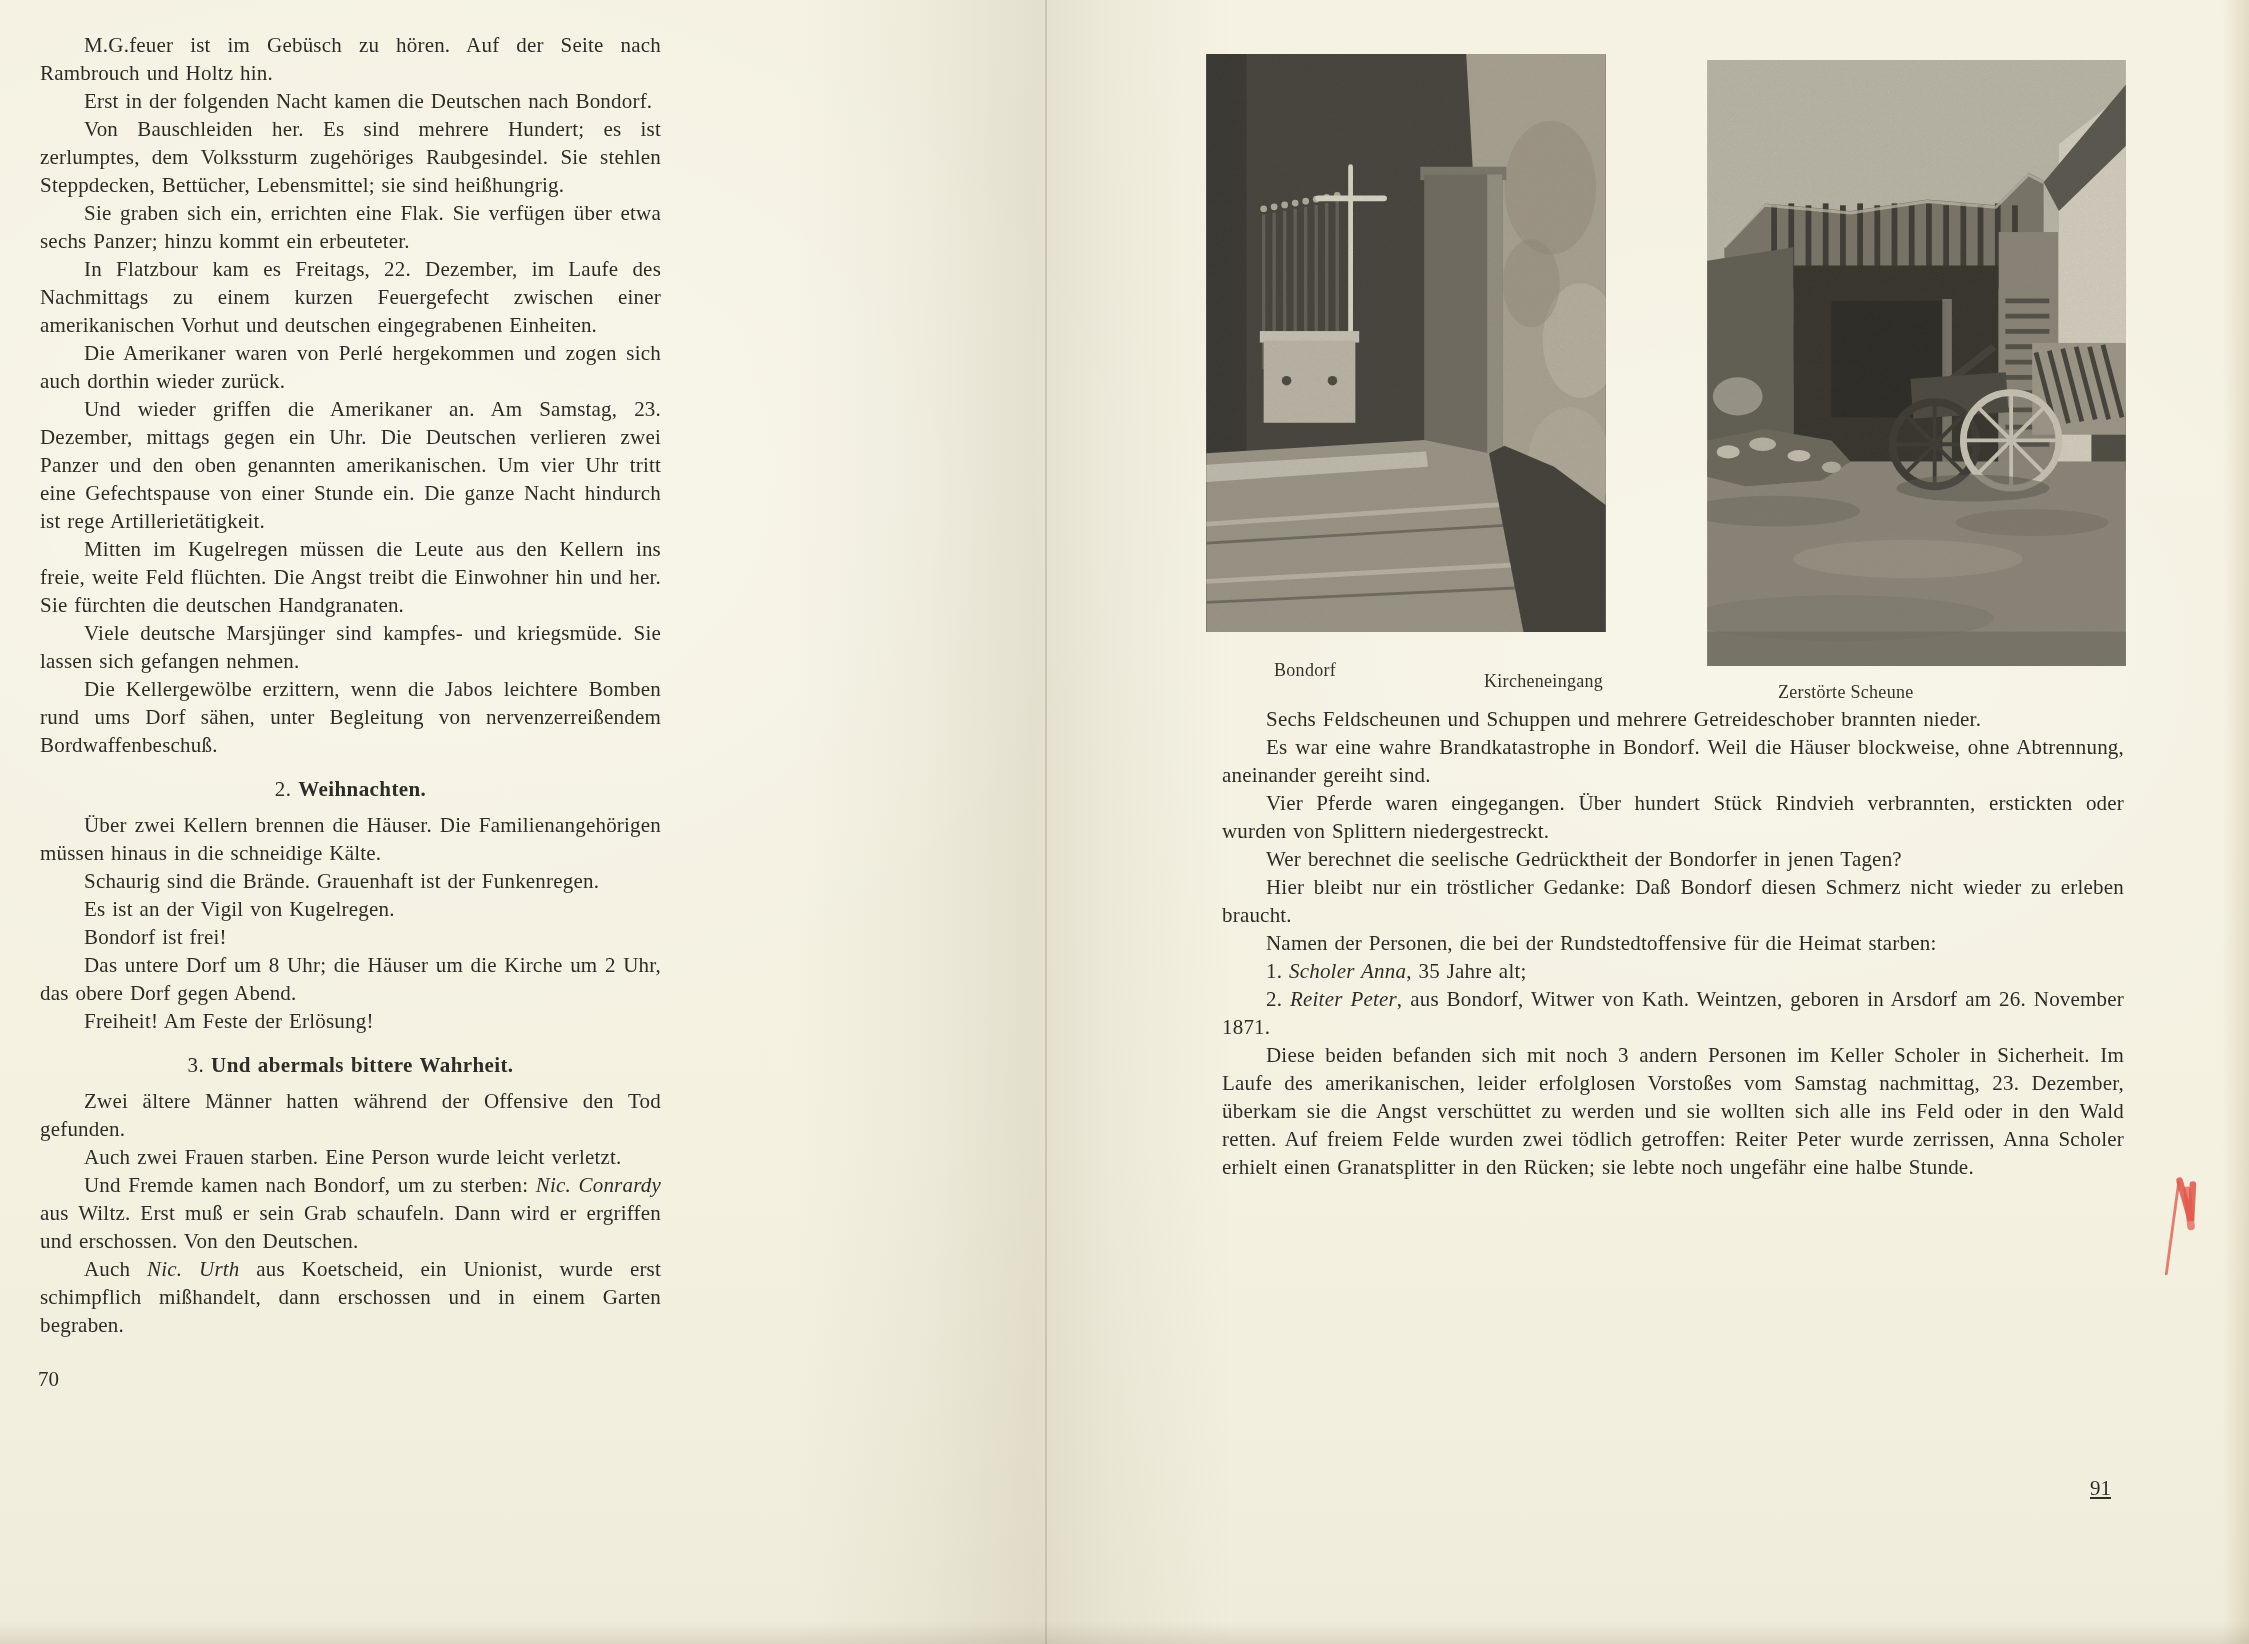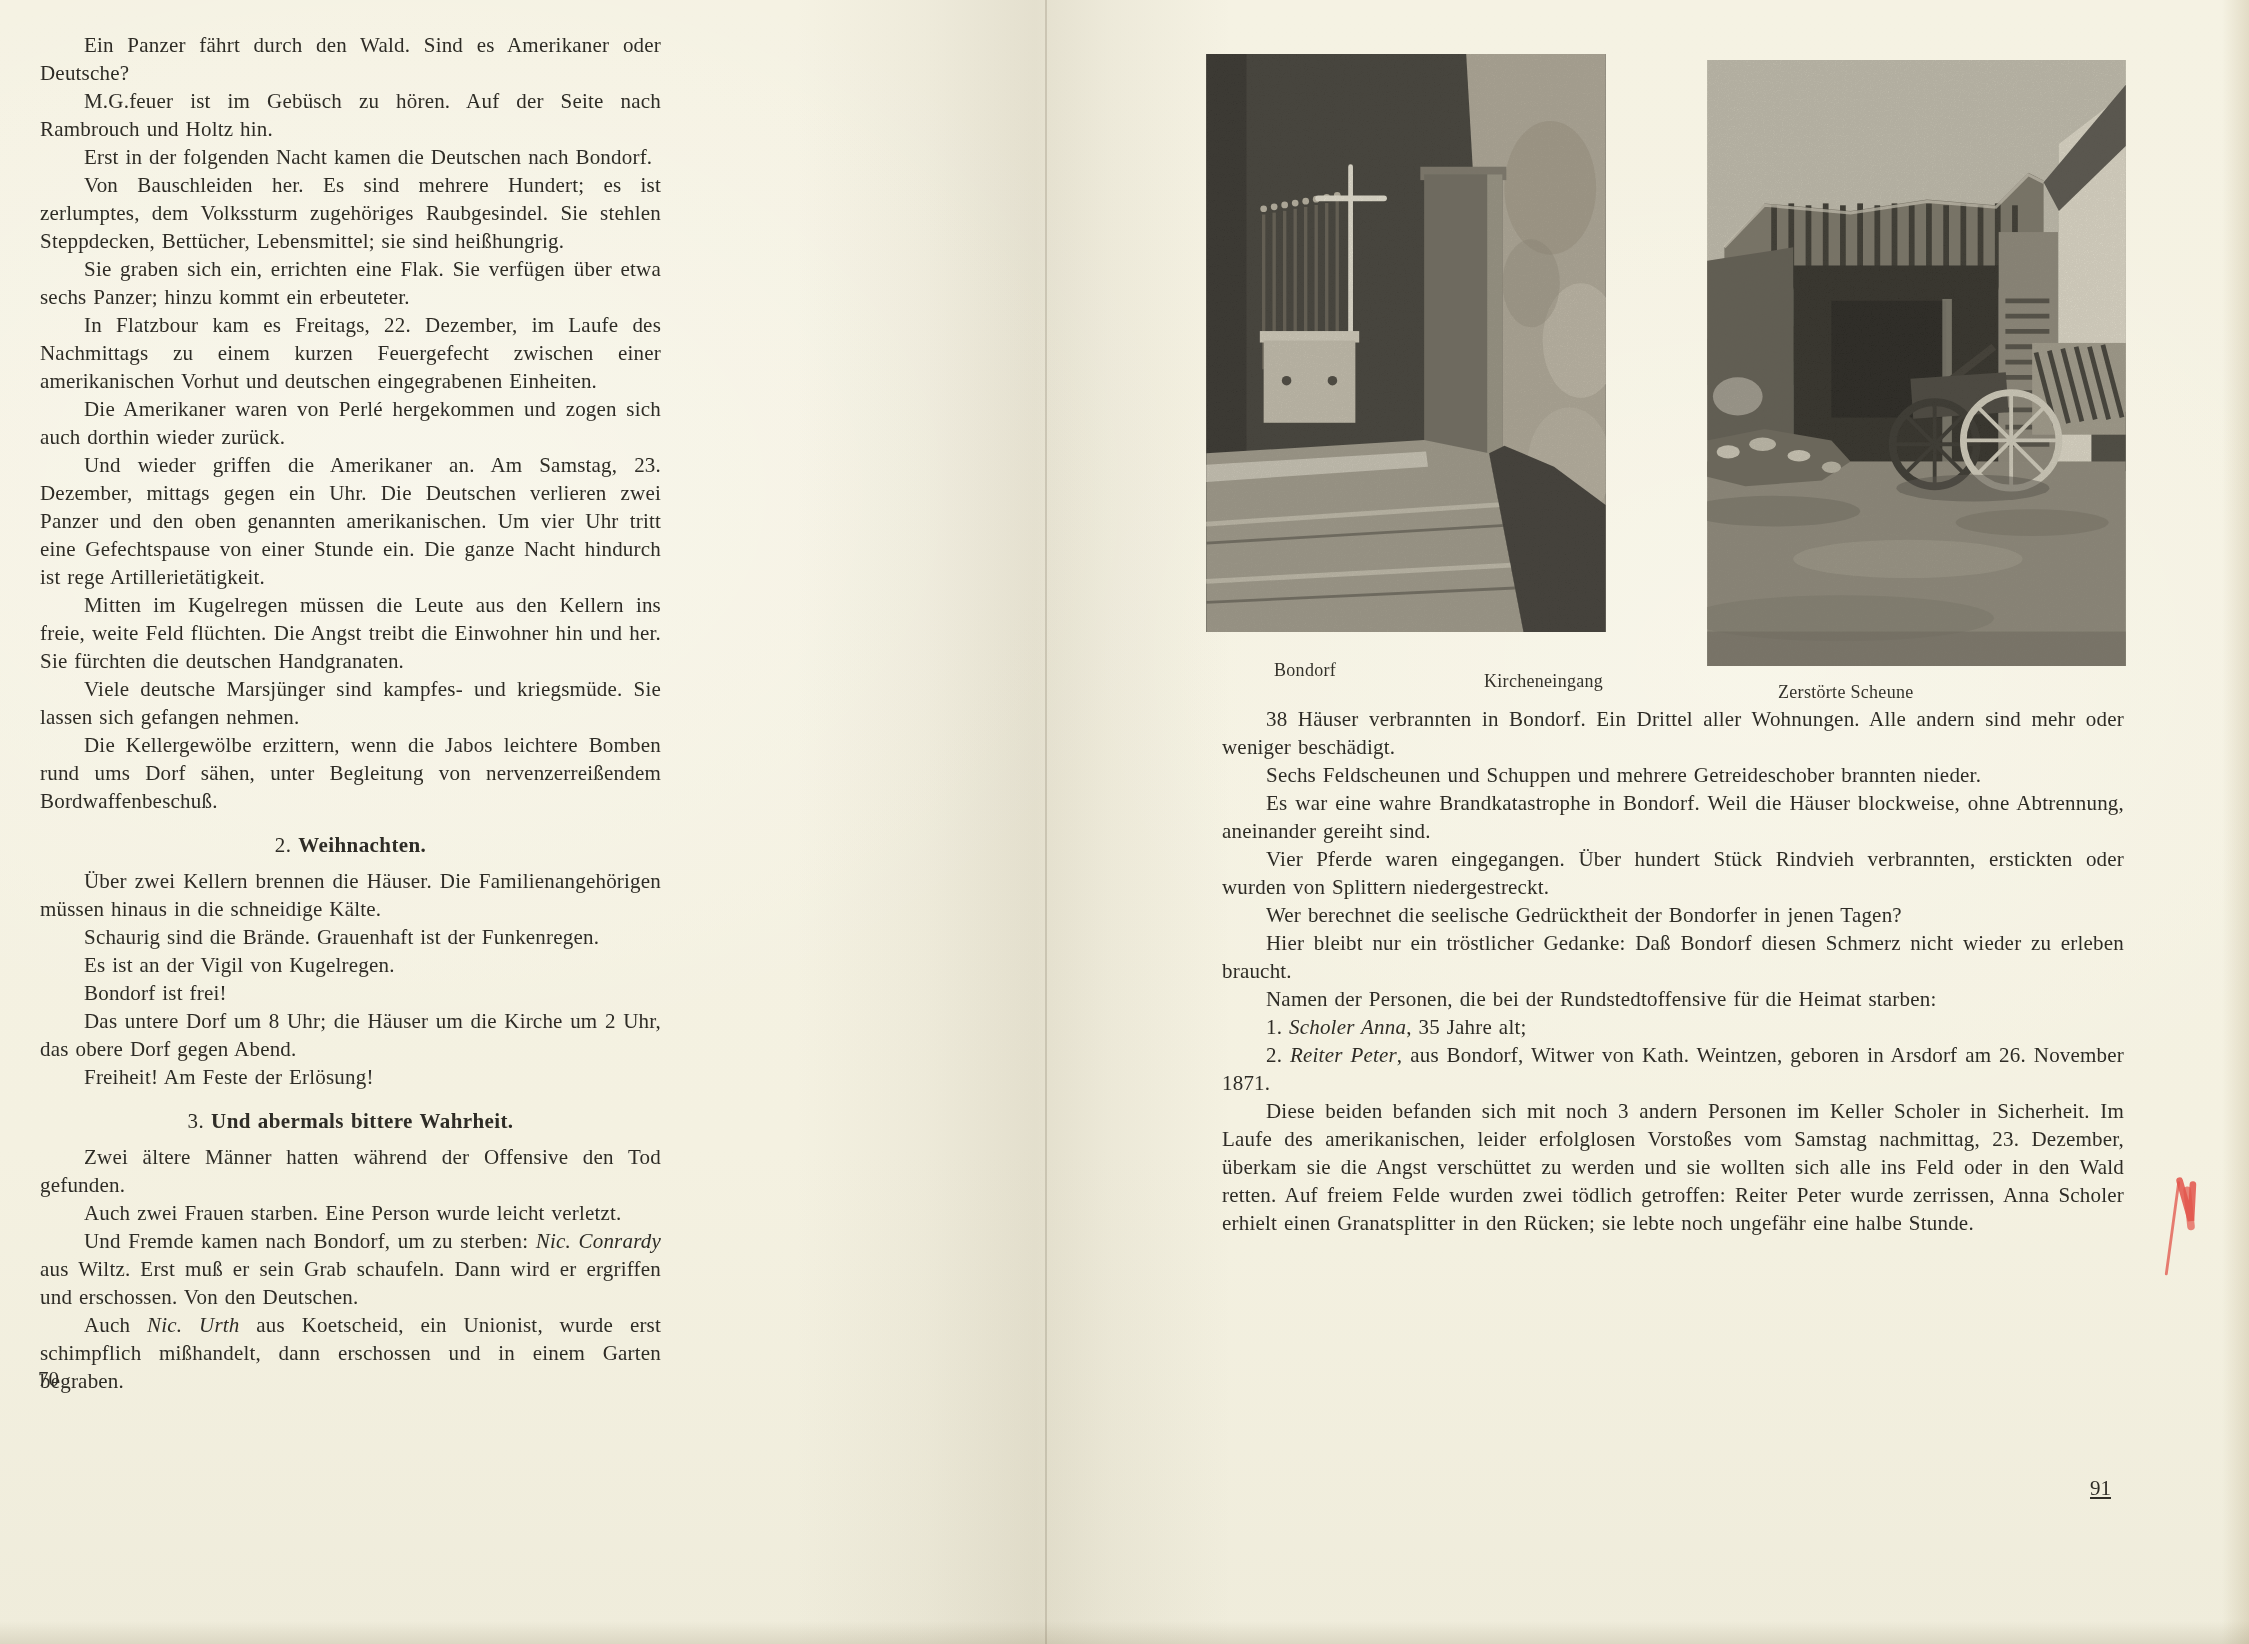--- a/index.html
+++ b/index.html
@@ -81,21 +81,20 @@
 <body>
 
 <div id="scan">
   <div class="paper"></div>
   <div class="gutter-shadow"></div>
   <div class="gutter-crease"></div>
   <div class="edge-right"></div>
   <div class="edge-bottom"></div>
 
   <div id="left-col" class="text-col">
-      <p class="para">Ein Panzer fährt durch den Wald. Sind es Amerikaner oder Deutsche?</p>
       <p class="para">M.G.feuer ist im Gebüsch zu hören. Auf der Seite nach Rambrouch und Holtz hin.</p>
       <p class="para">Erst in der folgenden Nacht kamen die Deutschen nach Bondorf.</p>
       <p class="para">Von Bauschleiden her. Es sind mehrere Hundert; es ist zerlumptes, dem Volkssturm zugehöriges Raubgesindel. Sie stehlen Steppdecken, Bettücher, Lebensmittel; sie sind heißhungrig.</p>
       <p class="para">Sie graben sich ein, errichten eine Flak. Sie verfügen über etwa sechs Panzer; hinzu kommt ein erbeuteter.</p>
       <p class="para">In Flatzbour kam es Freitags, 22. Dezember, im Laufe des Nachmittags zu einem kurzen Feuergefecht zwischen einer amerikanischen Vorhut und deutschen eingegrabenen Einheiten.</p>
       <p class="para">Die Amerikaner waren von Perlé hergekommen und zogen sich auch dorthin wieder zurück.</p>
       <p class="para">Und wieder griffen die Amerikaner an. Am Samstag, 23. Dezember, mittags gegen ein Uhr. Die Deutschen verlieren zwei Panzer und den oben genannten amerikanischen. Um vier Uhr tritt eine Gefechtspause von einer Stunde ein. Die ganze Nacht hindurch ist rege Artillerietätigkeit.</p>
       <p class="para">Mitten im Kugelregen müssen die Leute aus den Kellern ins freie, weite Feld flüchten. Die Angst treibt die Einwohner hin und her. Sie fürchten die deutschen Handgranaten.</p>
       <p class="para">Viele deutsche Marsjünger sind kampfes- und kriegsmüde. Sie lassen sich gefangen nehmen.</p>
       <p class="para">Die Kellergewölbe erzittern, wenn die Jabos leichtere Bomben rund ums Dorf sähen, unter Begleitung von nervenzerreißendem Bordwaffenbeschuß.</p>
@@ -275,21 +274,20 @@
       <ellipse cx="278" cy="448" rx="80" ry="14" fill="#55524a" opacity="0.5"></ellipse>
     </g>
     <rect x="0" y="0" width="438" height="634" filter="url(#grainB)" opacity="0.22"></rect>
   </svg>
 
   <div id="caption-bondorf" class="caption">Bondorf</div>
   <div id="caption-kircheneingang" class="caption">Kircheneingang</div>
   <div id="caption-scheune" class="caption">Zerstörte Scheune</div>
 
   <div id="right-col" class="text-col">
-      <p class="para">38 Häuser verbrannten in Bondorf. Ein Drittel aller Wohnungen. Alle andern sind mehr oder weniger beschädigt.</p>
       <p class="para">Sechs Feldscheunen und Schuppen und mehrere Getreideschober brannten nieder.</p>
       <p class="para">Es war eine wahre Brandkatastrophe in Bondorf. Weil die Häuser blockweise, ohne Abtrennung, aneinander gereiht sind.</p>
       <p class="para">Vier Pferde waren eingegangen. Über hundert Stück Rindvieh verbrannten, erstickten oder wurden von Splittern niedergestreckt.</p>
       <p class="para">Wer berechnet die seelische Gedrücktheit der Bondorfer in jenen Tagen?</p>
       <p class="para">Hier bleibt nur ein tröstlicher Gedanke: Daß Bondorf diesen Schmerz nicht wieder zu erleben braucht.</p>
       <p class="para">Namen der Personen, die bei der Rundstedtoffensive für die Heimat starben:</p>
       <p class="para">1. <i>Scholer Anna</i>, 35 Jahre alt;</p>
       <p class="para">2. <i>Reiter Peter</i>, aus Bondorf, Witwer von Kath. Weintzen, geboren in Arsdorf am 26. November 1871.</p>
       <p class="para">Diese beiden befanden sich mit noch 3 andern Personen im Keller Scholer in Sicherheit. Im Laufe des amerikanischen, leider erfolglosen Vorstoßes vom Samstag nachmittag, 23. Dezember, überkam sie die Angst verschüttet zu werden und sie wollten sich alle ins Feld oder in den Wald retten. Auf freiem Felde wurden zwei tödlich getroffen: Reiter Peter wurde zerrissen, Anna Scholer erhielt einen Granatsplitter in den Rücken; sie lebte noch ungefähr eine halbe Stunde.</p>
     </div>

